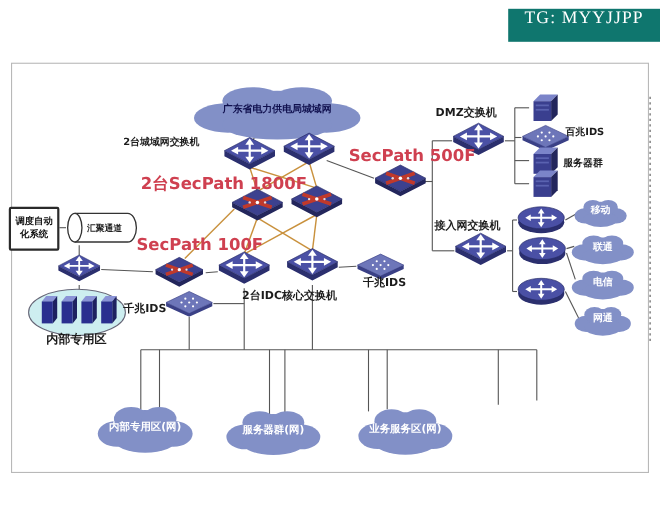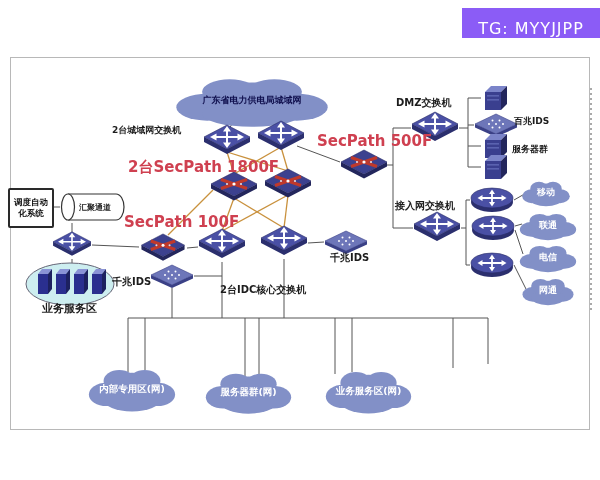--- a/index.html
+++ b/index.html
@@ -3,21 +3,21 @@
 <meta charset="utf-8">
 <style>
   * { margin:0; padding:0; box-sizing:border-box; }
   html,body { background:#fff; }
   .page {
     position:relative; width:600px; height:480px; background:#fff;
     font-family:"DejaVu Sans", sans-serif; overflow:hidden;
   }
   .abs { position:absolute; }
   .frame { border:1px solid #b8b8b8; }
-  .wm { background:#8b5cf6; color:#fff; display:flex; align-items:flex-end; }
+  .wm { background:#0f766e; color:#fff; display:flex; align-items:flex-start;font-family:Liberation Serif, serif; }
   .wm-tg { justify-content:center; font-size:16px; letter-spacing:1px; }
   .wm-site { font-size:15px; padding-left:14px; }
   .lbl { font-size:10px; font-weight:bold; color:#1c1c1c; white-space:nowrap; line-height:1.1; }
   .lbl-sm { font-size:9px; }
   .red-lbl { font-size:15px; font-weight:bold; color:#cf4050; white-space:nowrap; }
   .cloud-wrap { display:block; }
   .cloud-wrap svg { position:absolute; left:0; top:0; width:100%; height:100%; }
   .cloud-label {
     position:absolute; inset:0; display:flex; align-items:center; justify-content:center;
     color:#fff; font-weight:bold; font-size:9.5px; text-align:center; padding:0 12px; line-height:1.25;
@@ -302,26 +302,26 @@
         <use href="#ic-ids"></use>
       </svg>
     </div>
 
   <div class="abs lbl lbl-sm" style="left:112px;top:126px;width:92px;text-align:left;">2台城域网交换机</div>
   <div class="abs red-lbl" style="left:128px;top:158px;">2台SecPath 1800F</div>
   <div class="abs red-lbl" style="left:317px;top:132px;">SecPath 500F</div>
   <div class="abs red-lbl" style="left:124px;top:213px;">SecPath 100F</div>
   <div class="abs lbl" style="left:396px;top:97px;">DMZ交换机</div>
   <div class="abs lbl" style="left:395px;top:200px;">接入网交换机</div>
-  <div class="abs lbl" style="left:220px;top:264px;margin-top:20px;">2台IDC核心交换机</div>
+  <div class="abs lbl" style="left:220px;top:264px;">2台IDC核心交换机</div>
   <div class="abs lbl" style="left:330px;top:252px;">千兆IDS</div>
   <div class="abs lbl" style="left:112px;top:276px;">千兆IDS</div>
   <div class="abs lbl lbl-sm" style="left:514px;top:117px;">百兆IDS</div>
   <div class="abs lbl lbl-sm" style="left:512px;top:145px;">服务器群</div>
-  <div class="abs lbl" style="left:42px;top:303px;font-size:11px;">业务服务区</div>
+  <div class="abs lbl" style="left:42px;top:303px;font-size:11px;">内部专用区</div>
 
   <div class="abs cloud-wrap" style="left:519px;top:177px;width:54px;height:32px;">
     <svg viewBox="0 0 100 60" preserveAspectRatio="none">
         <use href="#ic-cloud"></use>
       </svg>
     <div class="cloud-label" style="font-size:9px;padding:0;">移动</div>
   </div>
   <div class="abs cloud-wrap" style="left:516px;top:209px;width:64px;height:34px;">
     <svg viewBox="0 0 100 60" preserveAspectRatio="none">
         <use href="#ic-cloud"></use>

